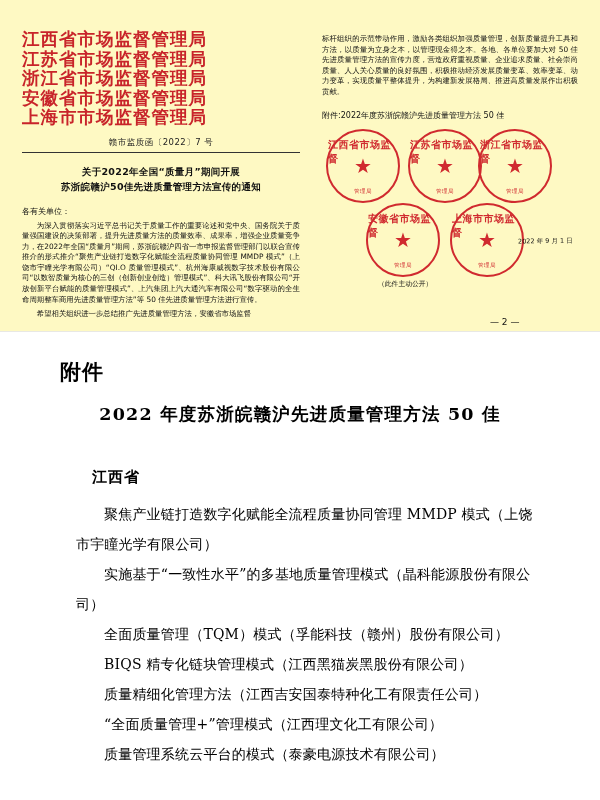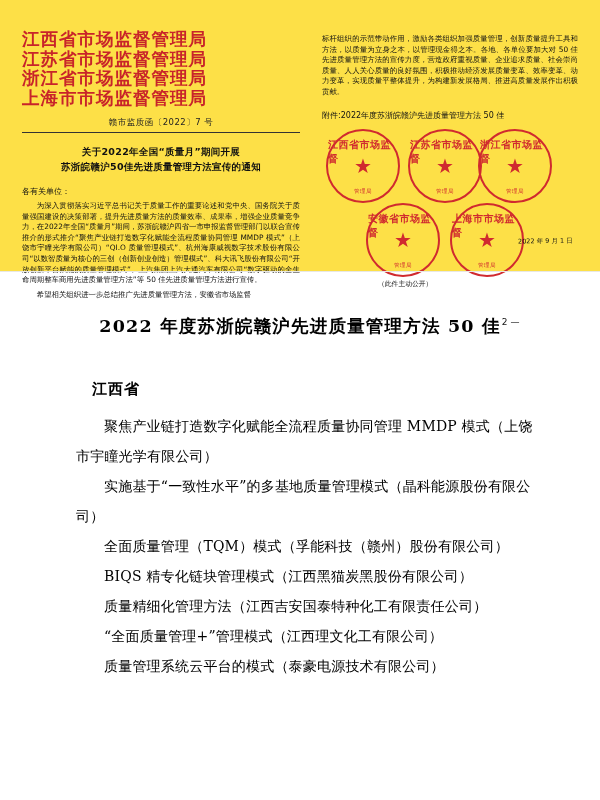--- a/index.html
+++ b/index.html
@@ -4,21 +4,21 @@
 <style>
   html,body{margin:0;padding:0;}
   body{
     width:600px;height:800px;overflow:hidden;background:#ffffff;
     font-family:"DejaVu Sans","Liberation Sans",sans-serif;
     color:#111;
   }
   .page{position:relative;width:600px;height:800px;}
 
   
-  .scan{position:relative;width:600px;height:272px;background:#fde047;}
+  .scan{position:relative;width:600px;height:332px;background:#fef9c3;}
   .scan:after{content:"";position:absolute;left:0;right:0;bottom:0;height:1px;background:#e8e8e4;}
 
   
   .scan-left{position:absolute;left:22px;top:30px;width:278px;}
   .bureau-list{margin:0;padding:0;list-style:none;}
   .bureau{
     font-family:"DejaVu Sans","Liberation Sans",sans-serif;
     font-weight:bold;font-size:17.5px;letter-spacing:1px;color:#c8242a;
     line-height:19.5px;white-space:nowrap;
   }
@@ -101,20 +101,21 @@
 
 <div class="page">
 
   <div class="scan">
 
     <div class="scan-left">
       <div class="bureau-list">
         <div class="bureau">江西省市场监督管理局</div>
         <div class="bureau">江苏省市场监督管理局</div>
         <div class="bureau">浙江省市场监督管理局</div>
+        <div class="bureau">安徽省市场监督管理局</div>
         <div class="bureau">上海市市场监督管理局</div>
       </div>
 
       <div class="doc-number">赣市监质函〔2022〕7 号</div>
       <div class="rule"></div>
 
       <div class="notice-title">
         <div>关于2022年全国“质量月”期间开展</div>
         <div>苏浙皖赣沪50佳先进质量管理方法宣传的通知</div>
       </div>
@@ -155,20 +156,21 @@
           <div class="arc-b">管理局</div>
         </div>
         <div class="seal-date">2022 年 9 月 1 日</div>
         <div class="public-note">（此件主动公开）</div>
         <div class="page-num">— 2 —</div>
       </div>
     </div>
   </div>
 
   <div class="lower">
+    <div class="attach-head">附件</div>
     <div class="main-title">2022 年度苏浙皖赣沪先进质量管理方法 50 佳</div>
     <div class="province">江西省</div>
 
     <div class="entries">
       <div class="entry">聚焦产业链打造数字化赋能全流程质量协同管理 MMDP 模式（上饶市宇瞳光学有限公司）</div>
       <div class="entry">实施基于“一致性水平”的多基地质量管理模式（晶科能源股份有限公司）</div>
       <div class="entry">全面质量管理（TQM）模式（孚能科技（赣州）股份有限公司）</div>
       <div class="entry">BIQS 精专化链块管理模式（江西黑猫炭黑股份有限公司）</div>
       <div class="entry">质量精细化管理方法（江西吉安国泰特种化工有限责任公司）</div>
       <div class="entry">“全面质量管理+”管理模式（江西理文化工有限公司）</div>

